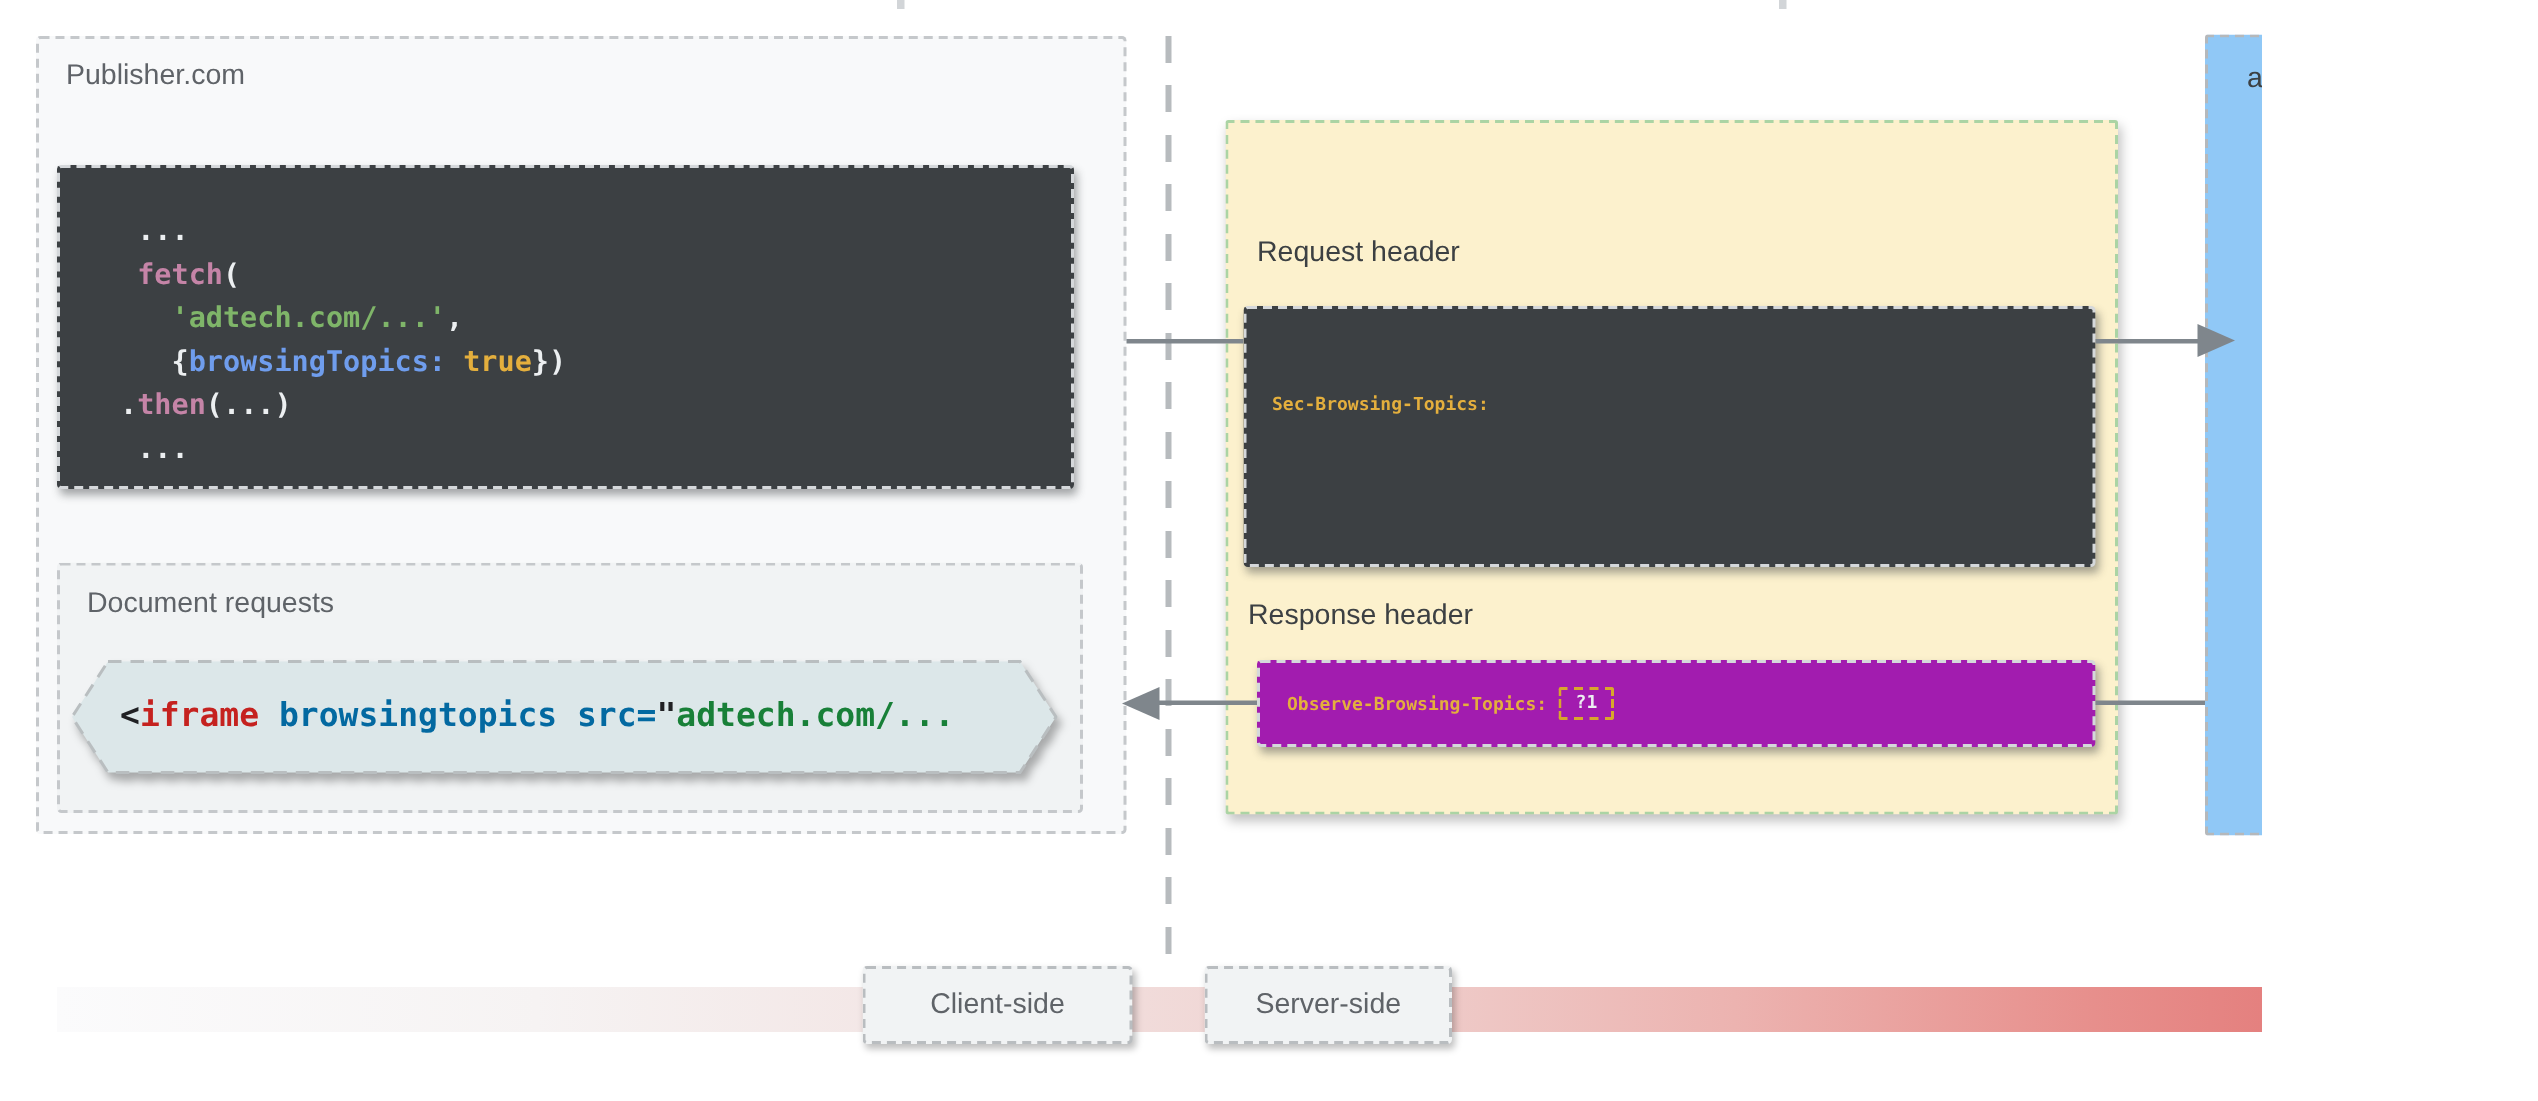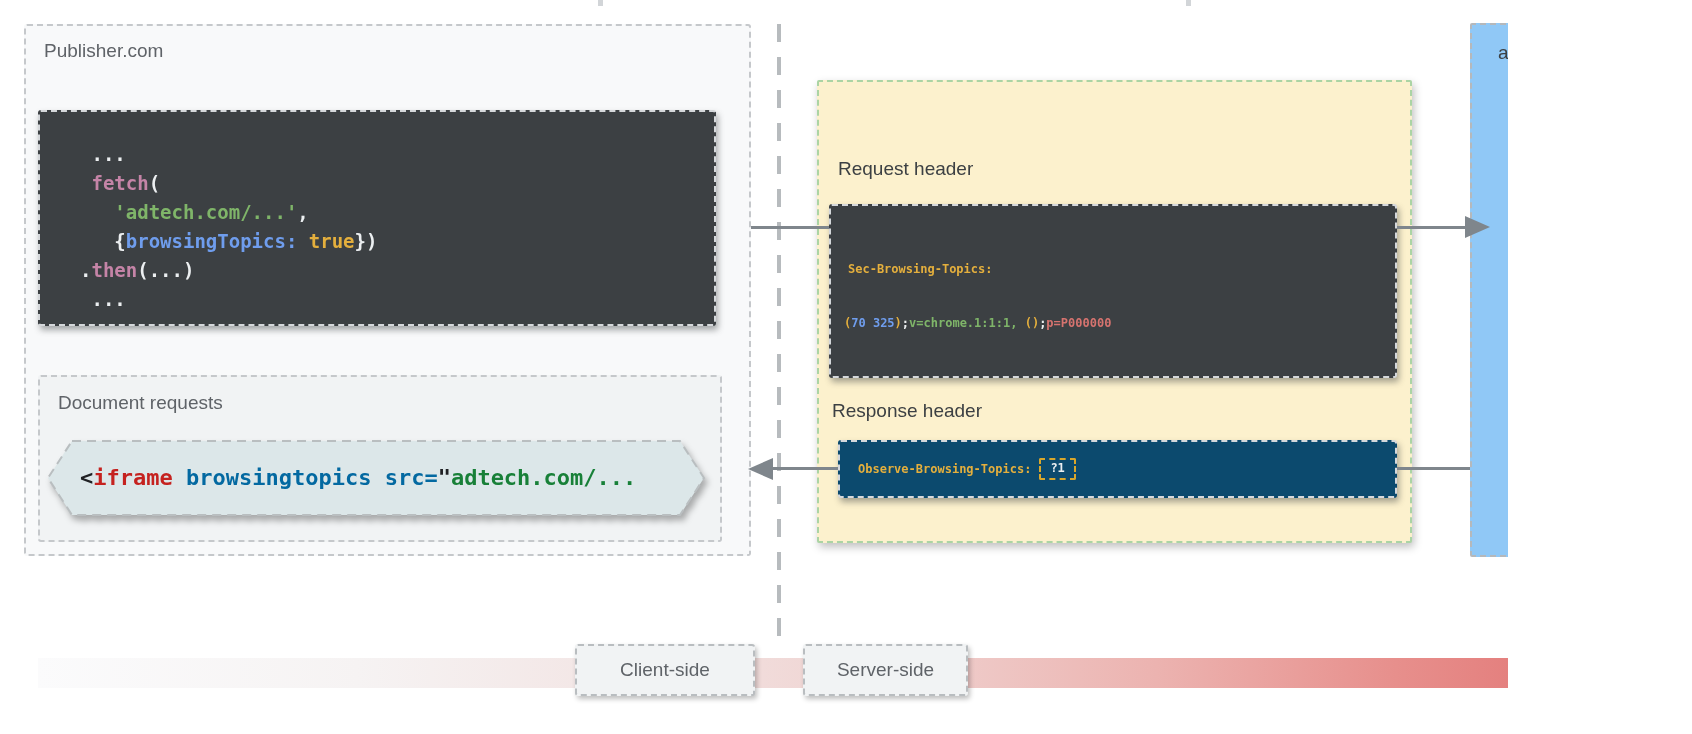--- a/index.html
+++ b/index.html
@@ -43,21 +43,21 @@
   #req-label{left:838px; top:158px;}
   #resp-label{left:832px; top:400px;}
   .hdr-sub b{font-weight:normal;}
   #req-box{left:829px; top:204px; width:568px; height:174px;
     background:#3c4043; border:2px dashed #d5d8db; border-radius:3px; box-sizing:border-box;
     box-shadow:2px 4px 6px rgba(60,64,67,.45);}
   .rq{font-size:12px;}
   #req-line1{left:848px; top:262px;}
   #req-line2{left:844px; top:316px;}
   #resp-box{left:838px; top:440px; width:559px; height:58px;
-    background:#0c4a6e; border:2px dashed #d5d8db; border-radius:3px; box-sizing:border-box;
+    background:#a21caf; border:2px dashed #d5d8db; border-radius:3px; box-sizing:border-box;
     box-shadow:2px 4px 6px rgba(60,64,67,.45);
     display:flex; align-items:center; padding-left:18px;}
   #observe-chip{display:inline-block; margin-left:8px; padding:1px 9px 3px;
     border:2px dashed #d8a72c; border-radius:2px; color:#eceff1;}
   
   #adtech-box{left:1470px; top:23px; width:206px; height:534px;
     background:#90c8f6; border:2px dashed #b5b8bb; border-radius:2px; box-sizing:border-box;}
   #adtech-label{left:1498px; top:42px; color:#3c4043;}
   
   .aline{height:3px; background:#7f868c;}
@@ -115,21 +115,20 @@
   <div class="abs mono" id="iframe-code"><span class="ik">&lt;</span><span class="ired">iframe</span><span class="iblue"> browsingtopics </span><span class="iblue">src=</span><span class="ik">"</span><span class="igreen">adtech.com/...</span></div>
 
   <div class="abs" id="divider"></div>
 
   <div class="abs" id="hdr-panel"></div>
 
   <div class="abs dark-label hdr-sub" id="req-label"><b>Request</b><span> header</span></div>
 
   <div class="abs" id="req-box"></div>
   <div class="abs mono rq ty" id="req-line1">Sec-Browsing-Topics:</div>
-  <div class="abs mono rq" id="req-line2"><span class="ty">(</span><span class="tb">70 325</span><span class="ty">)</span><span class="tw">;</span><span class="tg">v=chrome.1:1:1,</span><span class="ty"> ()</span><span class="tw">;</span><span class="tr">p=P000000</span></div>
 
   <div class="abs dark-label hdr-sub" id="resp-label"><b>Response</b><span> header</span></div>
 
   <div class="abs" id="resp-box">
     <span class="mono rq ty">Observe-Browsing-Topics:</span>
     <span class="mono rq" id="observe-chip">?1</span>
   </div>
 
   <div class="abs" id="adtech-box"></div>
   <div class="abs label" id="adtech-label">adtech.com</div>

